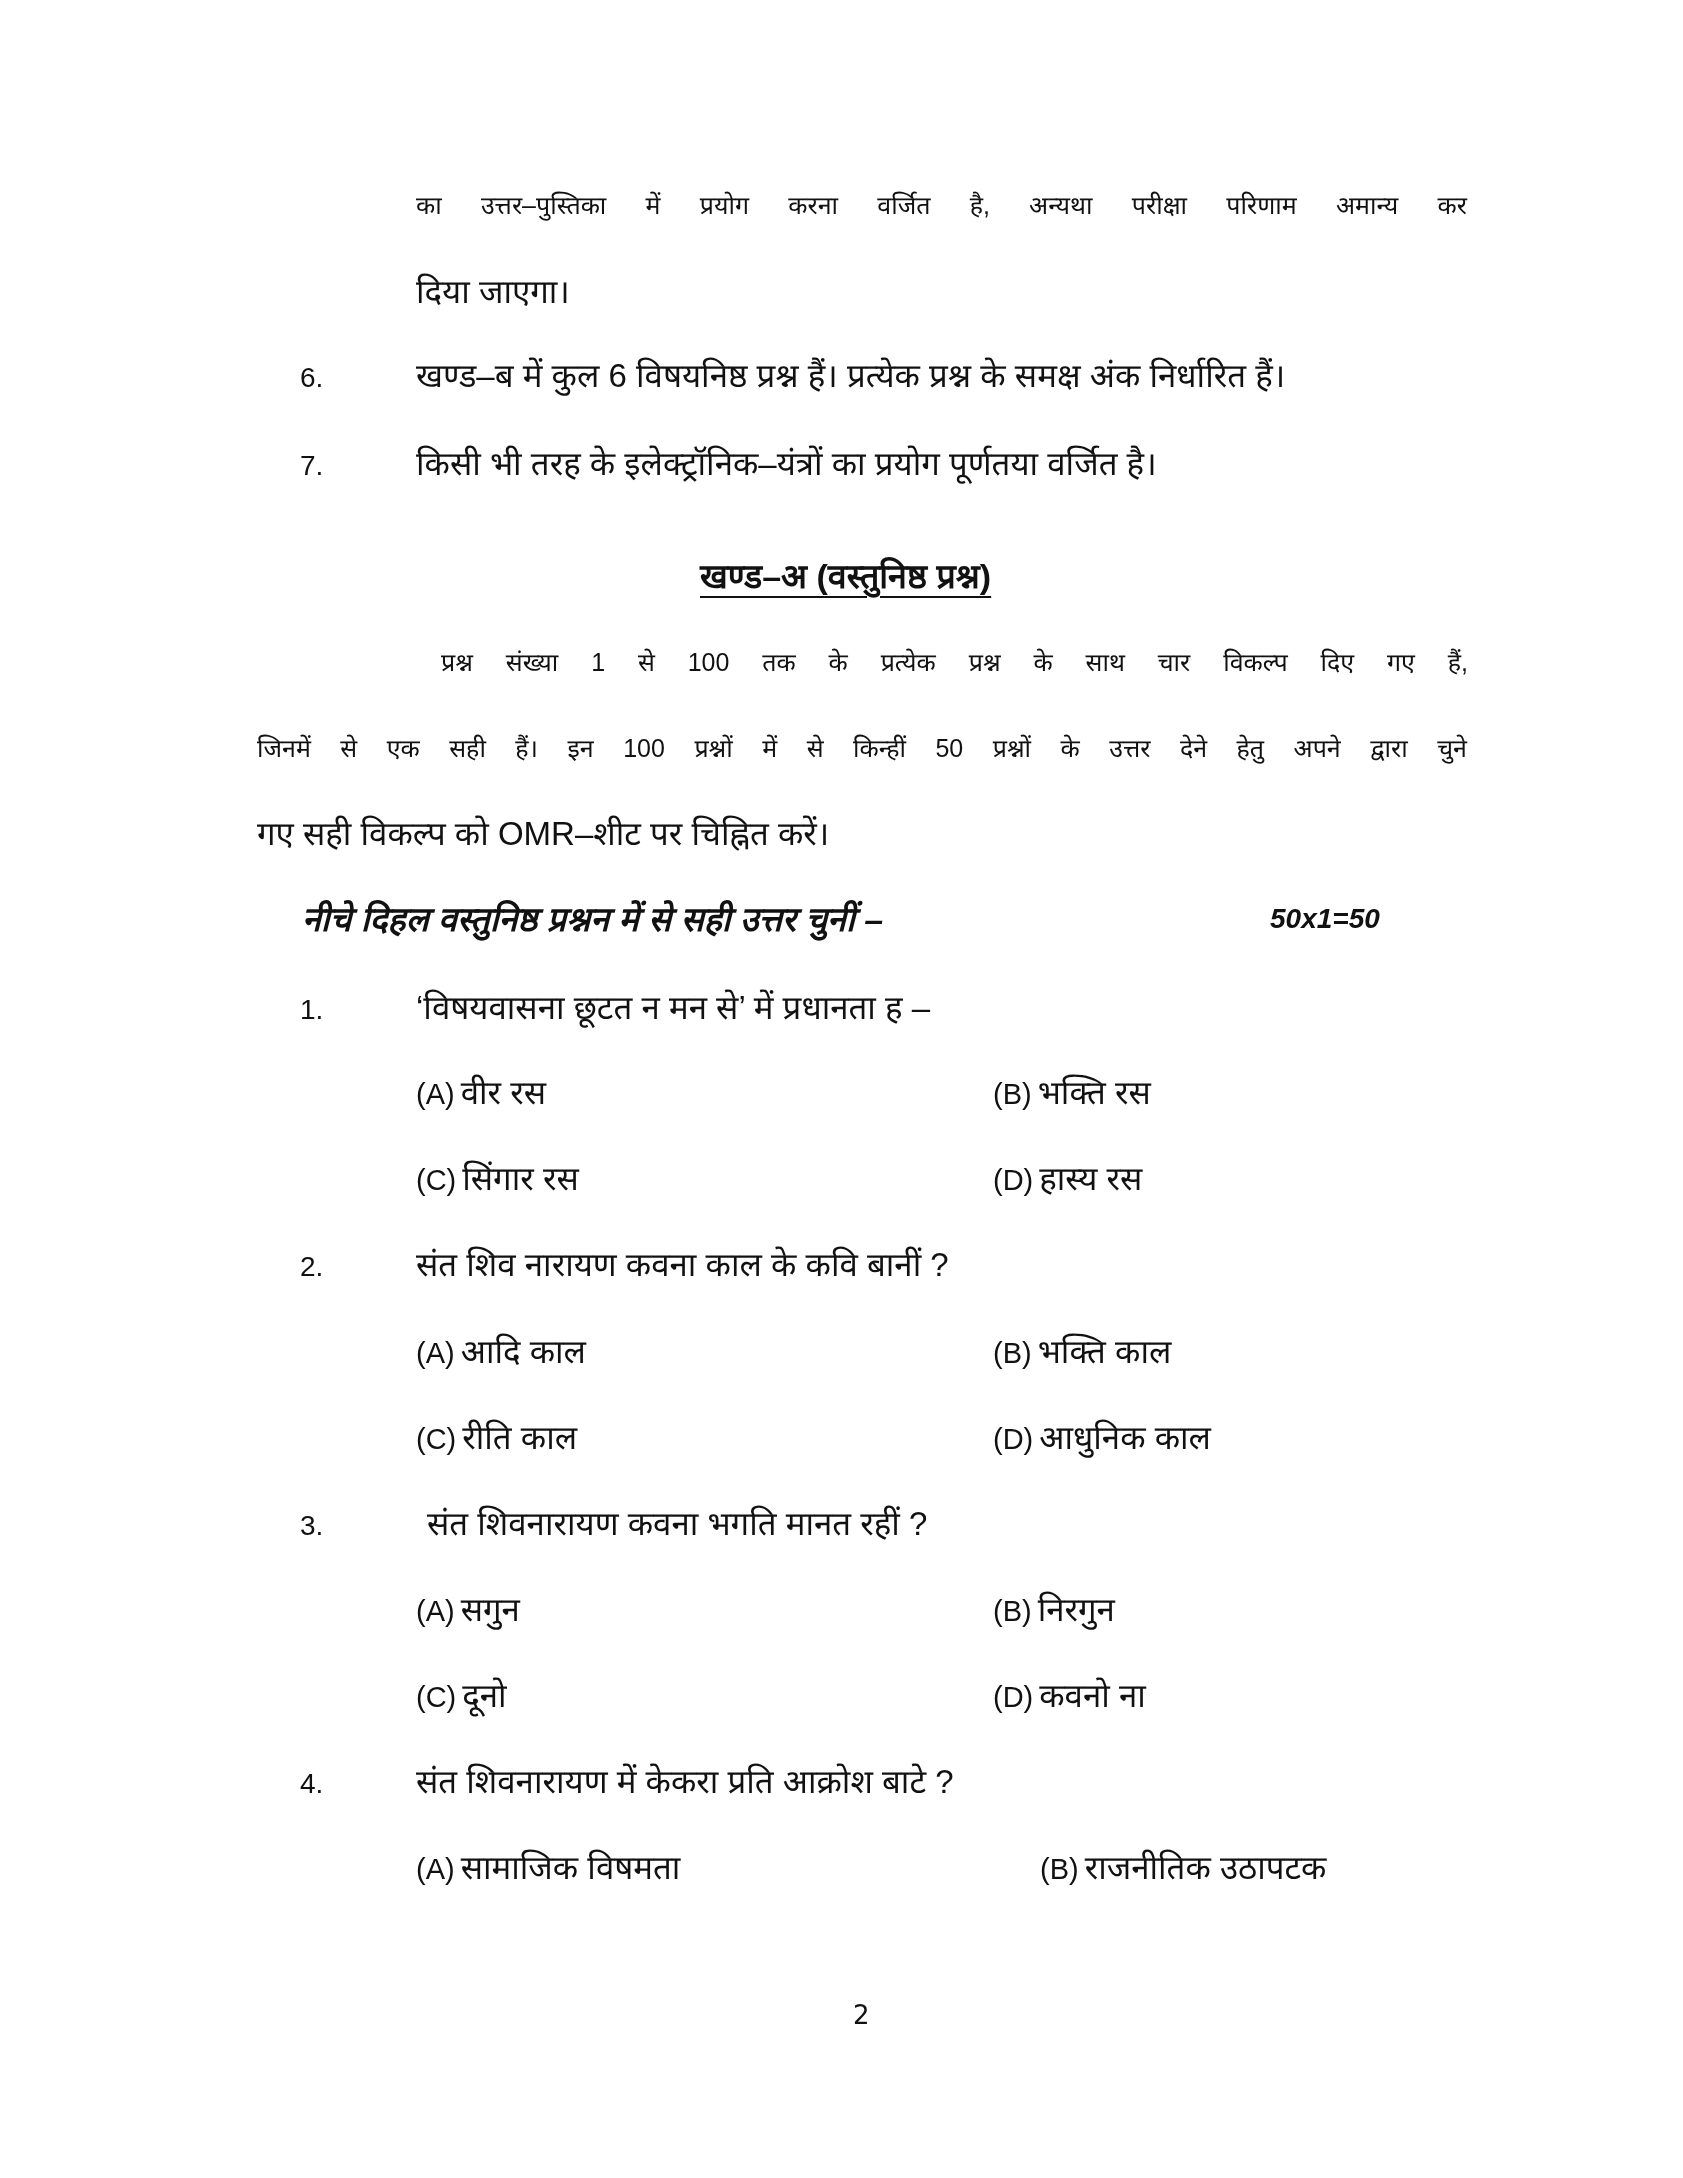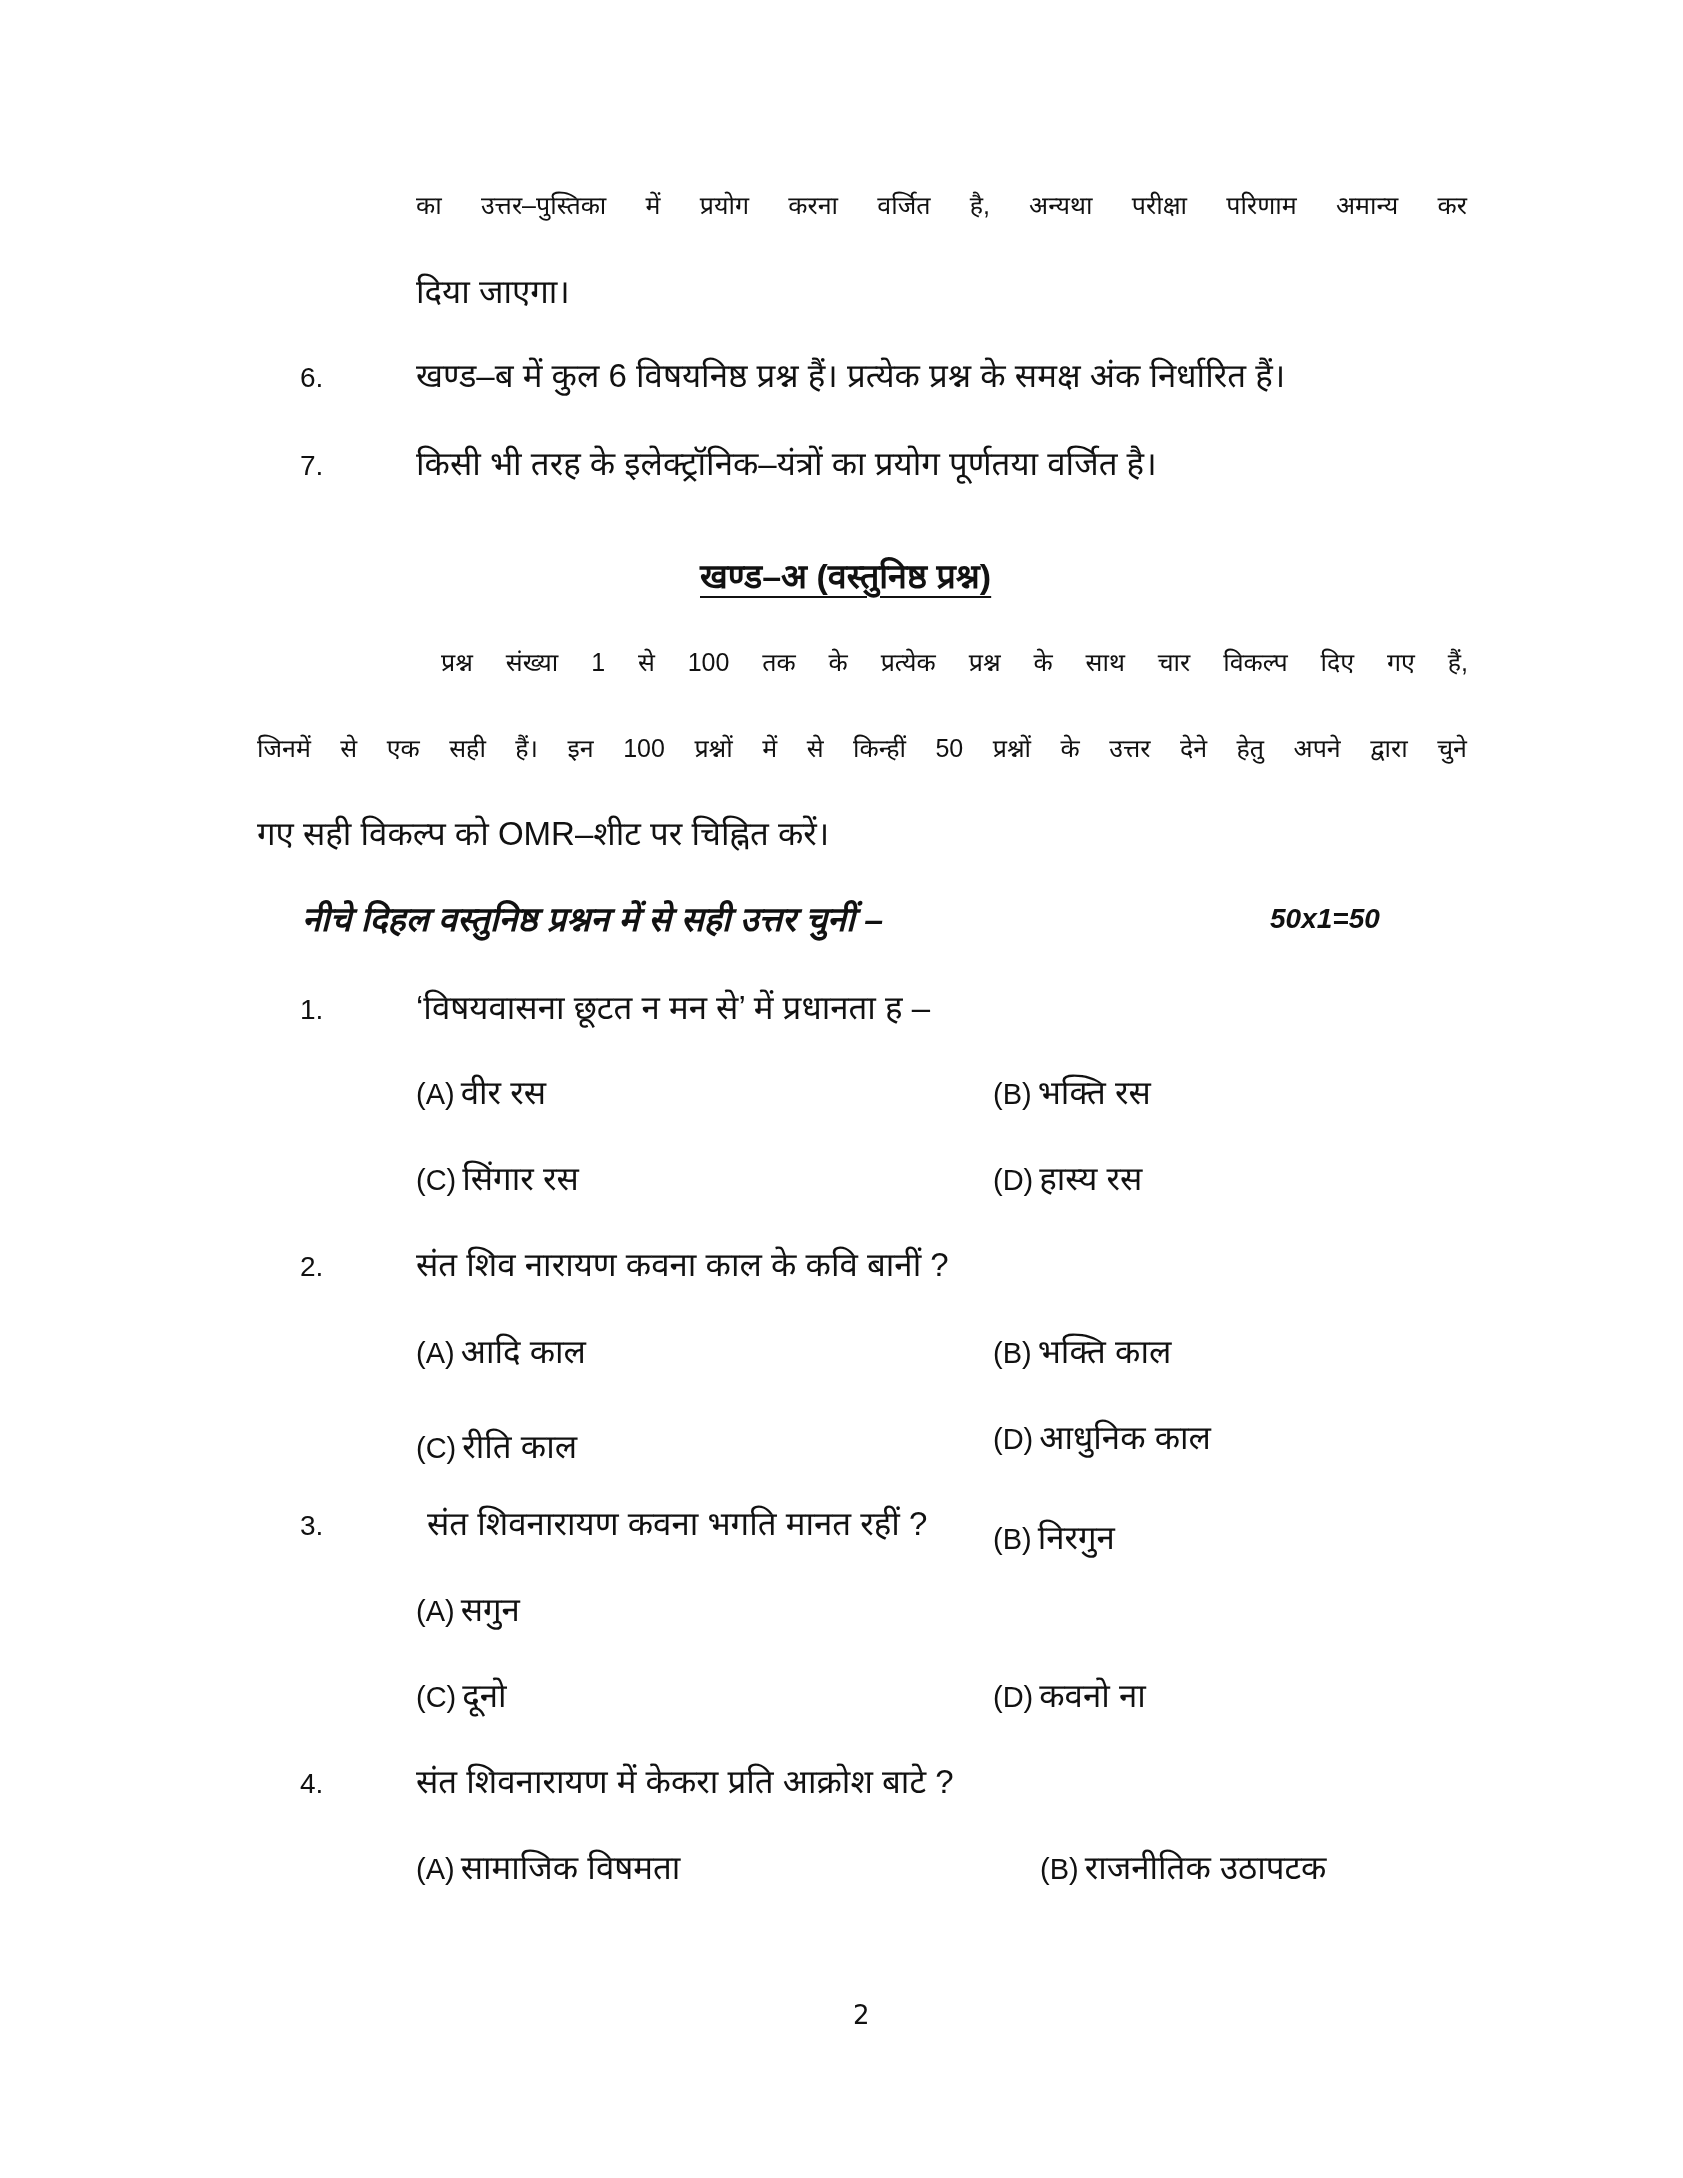--- a/index.html
+++ b/index.html
@@ -48,29 +48,29 @@
   <div class="opt" style="left:993px; top:1071px;"><span class="lbl">(B)</span><span>भक्ति रस</span></div>
   <div class="opt" style="left:416px; top:1157px;"><span class="lbl">(C)</span><span>सिंगार रस</span></div>
   <div class="opt" style="left:993px; top:1157px;"><span class="lbl">(D)</span><span>हास्य रस</span></div>
 </div>
 
 <div>
   <span class="num" style="left:300px; top:1245px;">2.</span>
   <span class="line" style="left:416px; top:1243px;">संत शिव नारायण कवना काल के कवि बानीं ?</span>
   <div class="opt" style="left:416px; top:1330px;"><span class="lbl">(A)</span><span>आदि काल</span></div>
   <div class="opt" style="left:993px; top:1330px;"><span class="lbl">(B)</span><span>भक्ति काल</span></div>
-  <div class="opt" style="left:416px; top:1416px;margin-top:9px;"><span class="lbl">(C)</span><span>रीति काल</span></div>
+  <div class="opt" style="left:416px; top:1416px;"><span class="lbl">(C)</span><span>रीति काल</span></div>
   <div class="opt" style="left:993px; top:1416px;"><span class="lbl">(D)</span><span>आधुनिक काल</span></div>
 </div>
 
 <div>
   <span class="num" style="left:300px; top:1504px;">3.</span>
   <span class="line" style="left:416px; top:1502px;margin-left:11px;">संत शिवनारायण कवना भगति मानत रहीं ?</span>
   <div class="opt" style="left:416px; top:1588px;"><span class="lbl">(A)</span><span>सगुन</span></div>
-  <div class="opt" style="left:993px; top:1516px;"><span class="lbl">(B)</span><span>निरगुन</span></div>
+  <div class="opt" style="left:993px; top:1588px;"><span class="lbl">(B)</span><span>निरगुन</span></div>
   <div class="opt" style="left:416px; top:1674px;"><span class="lbl">(C)</span><span>दूनो</span></div>
   <div class="opt" style="left:993px; top:1674px;"><span class="lbl">(D)</span><span>कवनो ना</span></div>
 </div>
 
 <div>
   <span class="num" style="left:300px; top:1762px;">4.</span>
   <span class="line" style="left:416px; top:1760px;">संत शिवनारायण में केकरा प्रति आक्रोश बाटे ?</span>
   <div class="opt" style="left:416px; top:1846px;"><span class="lbl">(A)</span><span>सामाजिक विषमता</span></div>
   <div class="opt" style="left:993px; top:1846px;margin-left:47px;"><span class="lbl">(B)</span><span>राजनीतिक उठापटक</span></div>
 </div>

